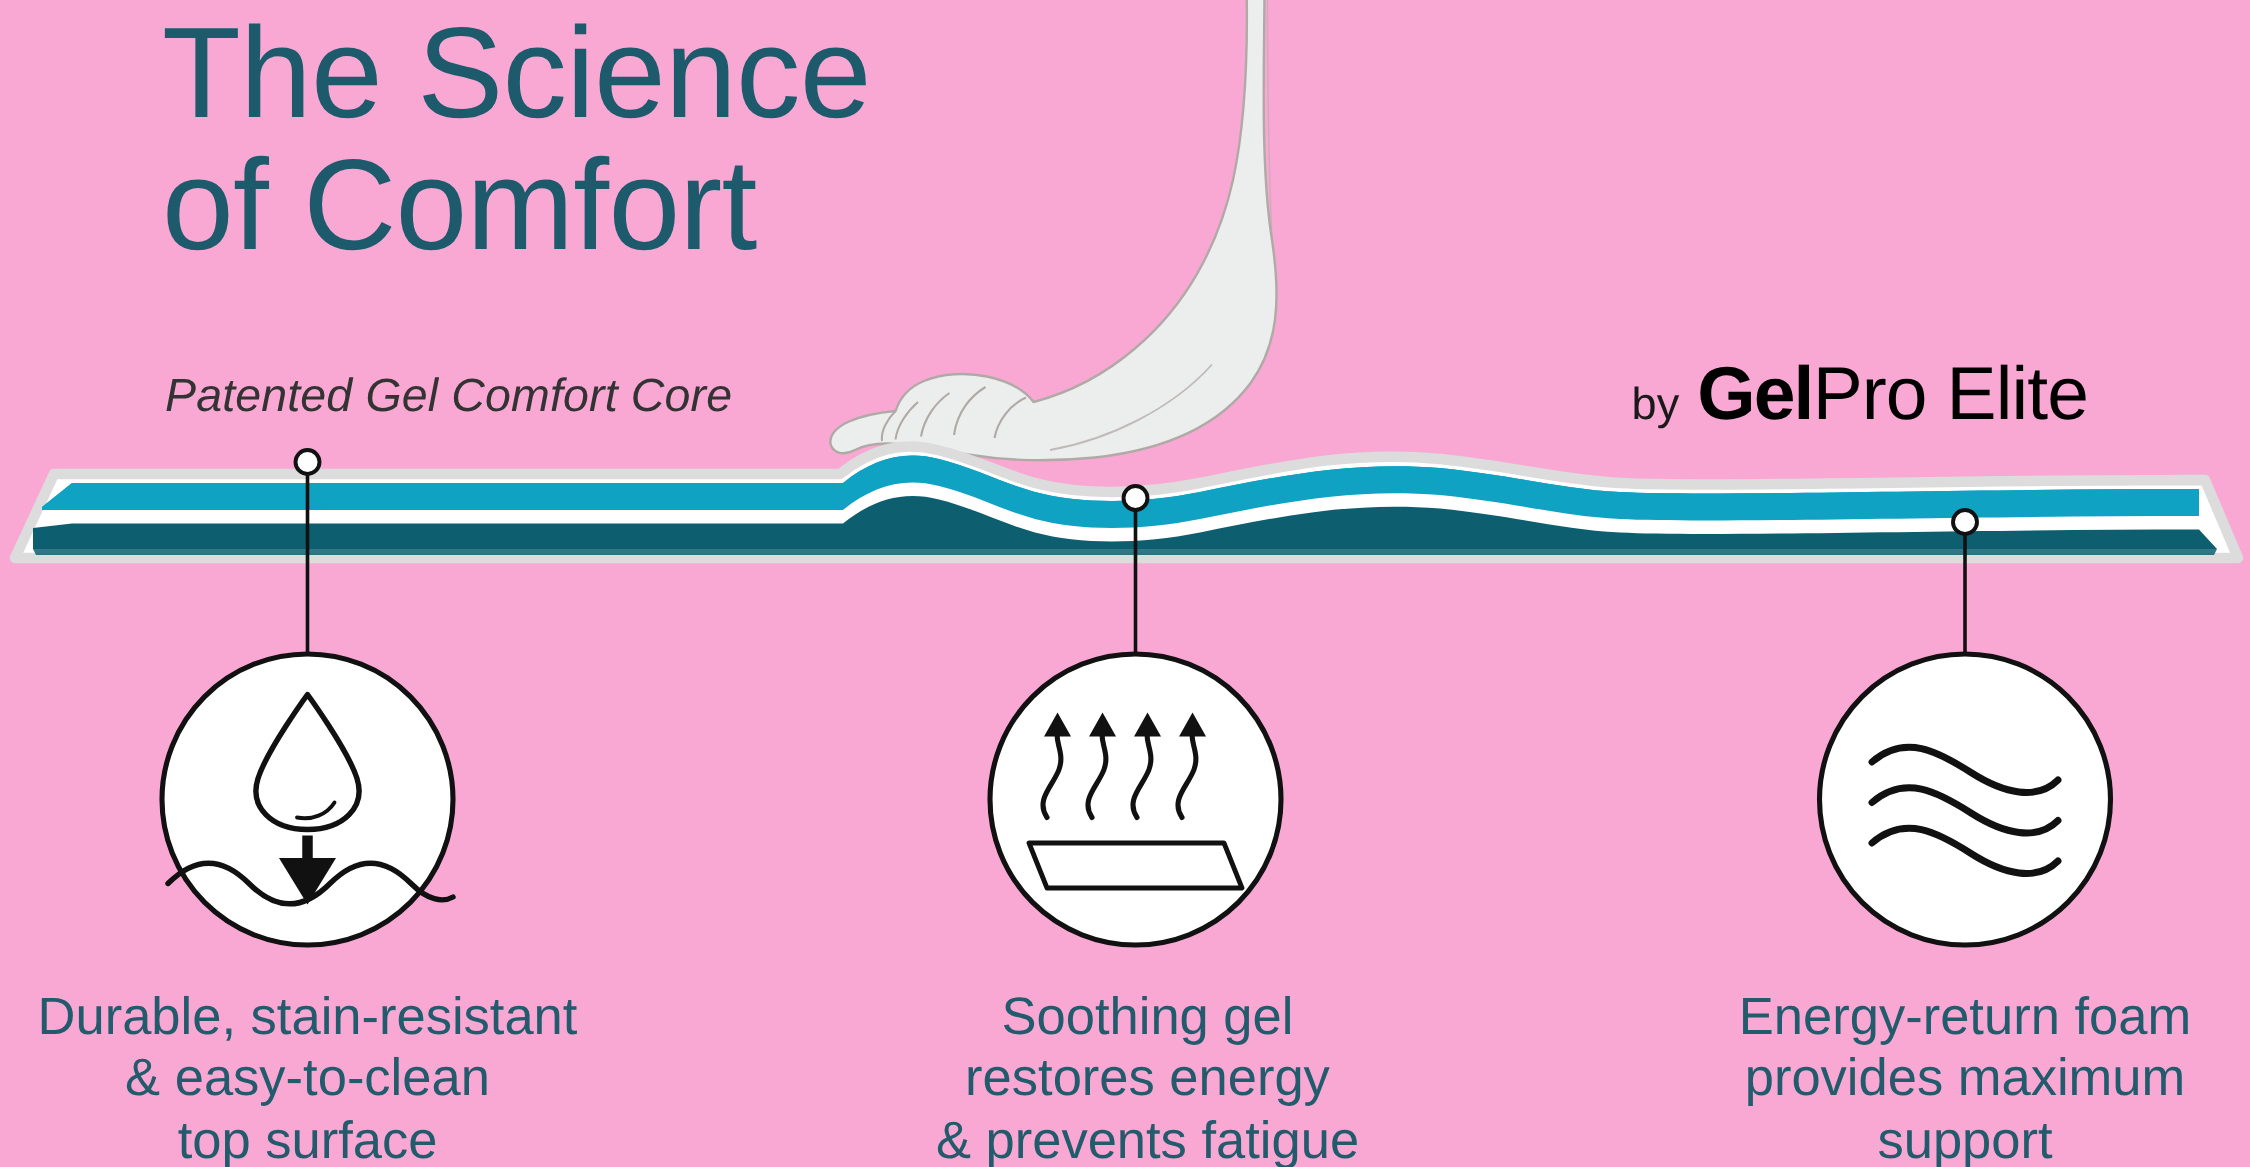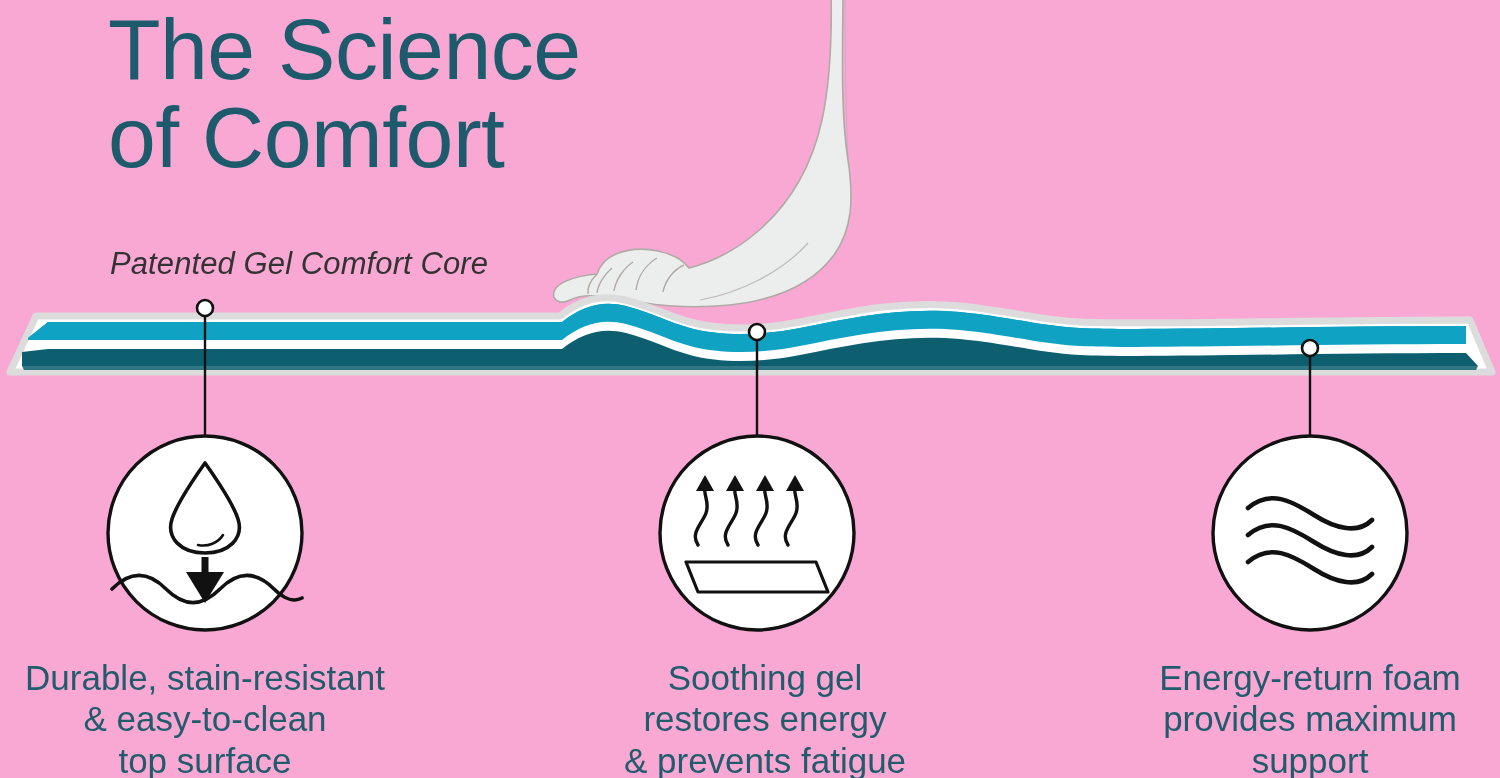--- a/index.html
+++ b/index.html
@@ -97,20 +97,25 @@
 </head>
 <body>
 
 <div id="canvas">
 
   <div id="headline">The Science
 of Comfort</div>
 
   <div id="core-label">Patented Gel Comfort Core</div>
 
+  <div id="brand">
+    <span class="by">by</span>
+    <span class="gel">Gel</span>
+    <span class="pro-elite">Pro Elite</span>
+  </div>
 
   <svg id="art" viewBox="0 0 1500 778">
 
     <g>
       <path d="M843,-10
                C843,40 840,110 848,160
                C854,200 852,230 834,255
                C812,285 775,300 730,305
                C700,308 670,307 645,303
                C628,300 612,297 598,296

